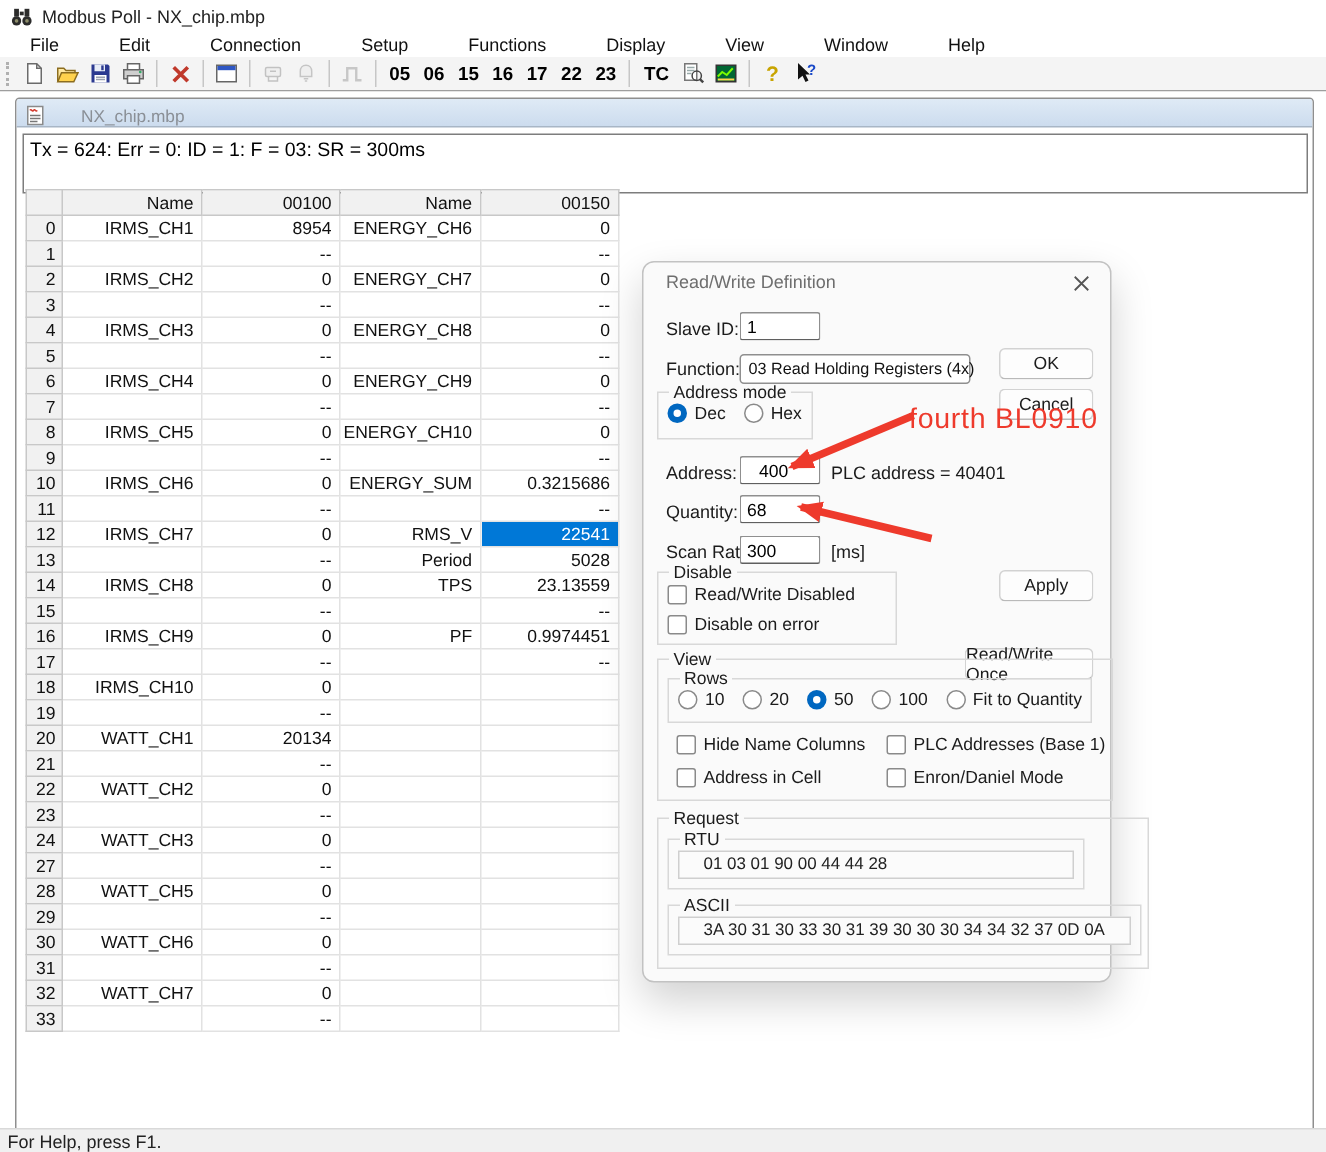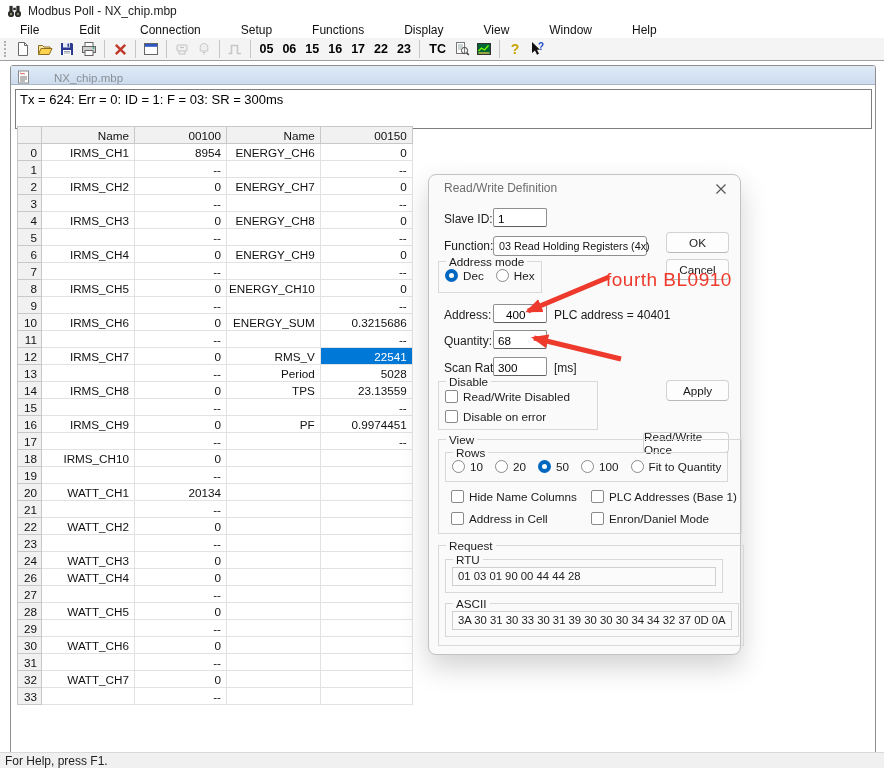--- a/index.html
+++ b/index.html
@@ -60,21 +60,21 @@
   fieldset.group{position:absolute;border:1px solid #d8d8d8;margin:0;padding:0 4px 4px;background:transparent;}
   fieldset.group.inner{position:relative;left:auto;top:auto;}
   legend{font-size:11.7px;padding:0 3px;margin-left:3px;color:#1b1b1b;}
   .optrow{display:flex;align-items:center;padding:1px 2px 4px;}
   .optcol{display:flex;flex-direction:column;gap:7px;padding:2px 2px 4px;}
   .opt{display:inline-flex;align-items:center;gap:5px;font-size:11.7px;white-space:nowrap;color:#1b1b1b;}
   .radio{width:13px;height:13px;border-radius:50%;background:#fff;border:1px solid #8a8a8a;flex:0 0 auto;}
   .radio.on{border:4px solid var(--accent);}
   .check{width:13px;height:13px;border:1px solid #8a8a8a;border-radius:2px;background:#fff;flex:0 0 auto;}
   .view-checks{display:grid;grid-template-columns:138px auto;gap:9px 2px;margin:8px 0 0 8px;}
-  .reqfield{height:19px;border:1px solid #cfcfcf;background:#fbfbfb;margin:1px 2px 2px;padding:2px 5px 0;font-size:11.3px;color:#222;white-space:nowrap;overflow:hidden;}
+  .reqfield{height:19px;border:1px solid #cfcfcf;background:#fbfbfb;margin:1px 2px 2px;padding:2px 16px 0;font-size:11.3px;color:#222;white-space:nowrap;overflow:hidden;}
 
   
   .annotation-text{position:absolute;left:606px;top:269px;font-size:19px;letter-spacing:.5px;color:var(--annot);z-index:9;white-space:nowrap;}
   svg.arrows{position:absolute;left:0;top:0;width:884px;height:768px;z-index:8;pointer-events:none;}
   .arrow-line{stroke:var(--annot);stroke-width:5;}
   #ah path{fill:var(--annot);}
 </style>
 </head>
 <body>
 
@@ -399,27 +399,20 @@
             <tr>
               <td class="rownum">23</td>
               <td></td>
               <td>--</td>
               <td></td>
               <td></td>
             </tr>
             <tr>
               <td class="rownum">24</td>
               <td>WATT_CH3</td>
-              <td>0</td>
-              <td></td>
-              <td></td>
-            </tr>
-            <tr>
-              <td class="rownum">26</td>
-              <td>WATT_CH4</td>
               <td>0</td>
               <td></td>
               <td></td>
             </tr>
             <tr>
               <td class="rownum">27</td>
               <td></td>
               <td>--</td>
               <td></td>
               <td></td>

